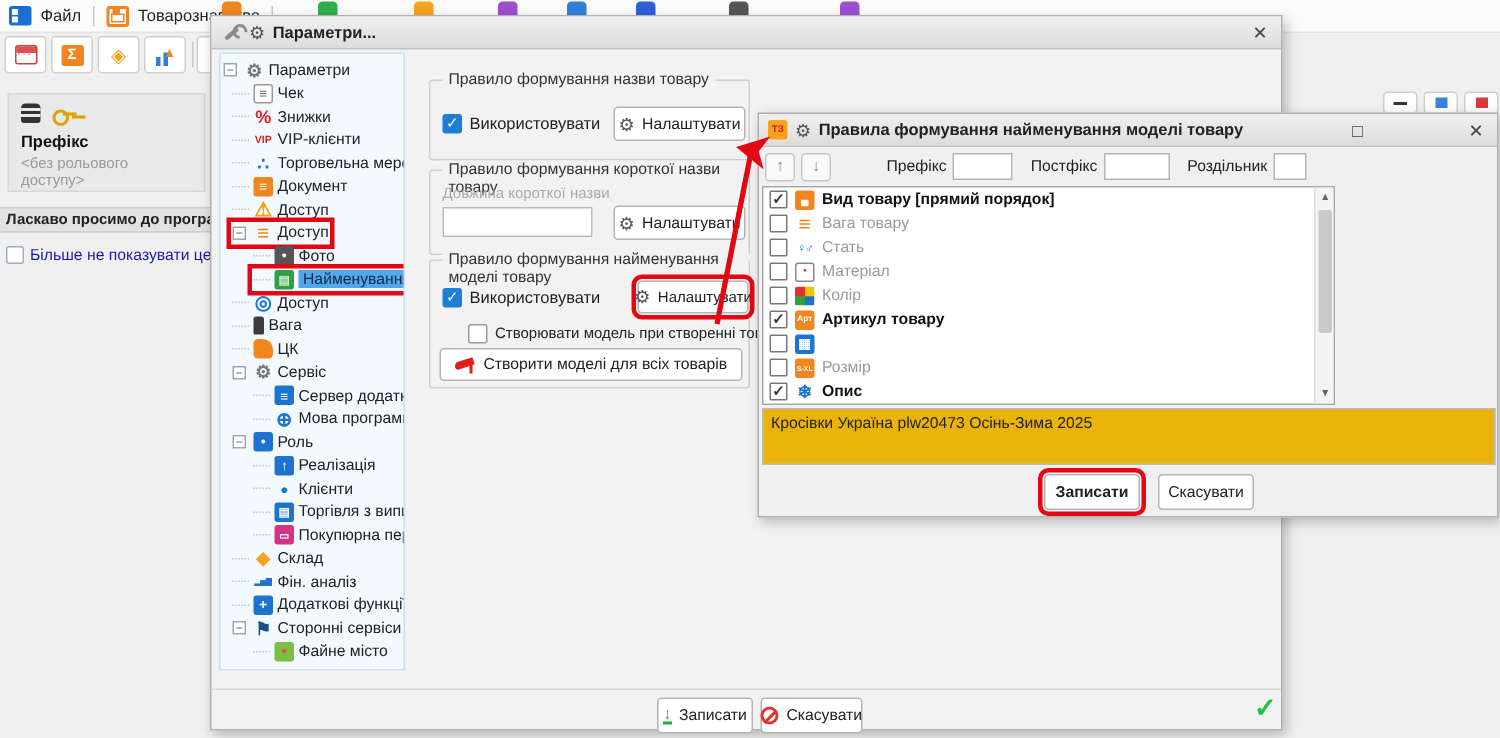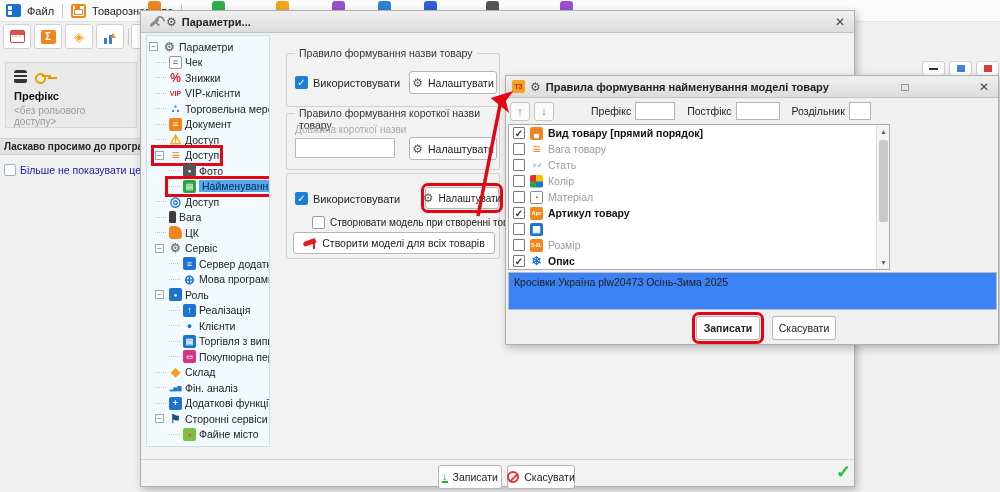--- a/index.html
+++ b/index.html
@@ -96,21 +96,21 @@
   .rules-list { position:absolute; left:2px; top:48px; width:382px; height:146px; background:#fff; border:1px solid #a8a8a8; overflow:hidden; }
   .lrow { height:16px; display:flex; align-items:center; gap:5px; padding-left:4px; font-size:10.5px; }
   .lrow.dim { color:#9a9a9a; }
   .lrow.on { color:#111; font-weight:bold; }
   .cb-classic { width:12px; height:12px; background:#fff; border:1px solid #777; border-radius:1px; font-size:10px; line-height:11px; text-align:center; color:#333; flex:none; }
   .lico { width:13px; height:13px; flex:none; display:flex; align-items:center; justify-content:center; font-weight:bold; border-radius:2px; }
   .scrollbar { position:absolute; right:0; top:0; width:13px; height:100%; background:#f4f4f4; border-left:1px solid #ddd; }
   .scrollbar .up, .scrollbar .dn { position:absolute; left:0; width:13px; height:13px; font-size:7px; color:#666; text-align:center; line-height:13px; }
   .scrollbar .up { top:0; } .scrollbar .dn { bottom:0; }
   .thumb { position:absolute; left:2px; top:15px; width:9px; height:82px; background:#c9c9c9; border-radius:2px; }
-  .preview-box { position:absolute; left:2px; top:196px; width:489px; height:38px; background:#3b82f6; border:1px solid #bbb; font-size:10.5px; padding:3px 5px; color:#222; }
+  .preview-box { position:absolute; left:2px; top:196px; width:489px; height:38px; background:#eab308; border:1px solid #bbb; font-size:10.5px; padding:3px 5px; color:#222; }
   .r-buttons { position:absolute; left:0; top:240px; width:100%; }
   .r-btn { position:absolute; height:24px; background:#fff; border:1px solid #b5b5b5; border-radius:3px; font-size:10.5px; text-align:center; line-height:22px; color:#222; }
 
   
   #anno { position:absolute; left:0; top:0; width:1000px; height:492px; z-index:50; pointer-events:none; }
 </style>
 </head>
 <body>
 
 <div class="menubar">
@@ -392,20 +392,21 @@
     <span class="gtitle">Правило формування короткої назви товару</span>
     <div style="position:absolute; left:8px; top:10px; color:#aaa; font-size:10px;">Довжина короткої назви</div>
     <input style="position: absolute; left: 8px; top: 24px; width: 100px; height: 20px; border: 1px solid rgb(187, 187, 187); background: rgb(255, 255, 255);" value="">
     <div class="btn" style="position:absolute; left:122px; top:23px; width:88px; height:23px;">
       <span class="gear">⚙</span>
       <span>Налаштувати</span>
     </div>
   </div>
 
   <div class="groupbox" style="left:145px; top:162px; width:214px; height:86px;">
+    <span class="gtitle">Правило формування найменування моделі товару</span>
     <div style="position:absolute; left:8px; top:18px; display:flex; align-items:center; gap:5px;">
       <span class="cb-flat">✓</span>
       <span>Використовувати</span>
     </div>
     <div class="btn red-box" style="position:absolute; left:138px; top:13px; width:74px; height:22px; font-size:10px;">
       <span class="gear">⚙</span>
       <span>Налаштувати</span>
     </div>
     <div style="position:absolute; left:25px; top:42px; display:flex; align-items:center; gap:5px; font-size:10px; white-space:nowrap;">
       <span class="cb-off"></span>
@@ -459,27 +460,27 @@
         <span class="lico" style="color: rgb(240, 134, 29); font-size: 14px;">≡</span>
         <span>Вага товару</span>
       </div>
       <div class="lrow dim">
         <span class="cb-classic"></span>
         <span class="lico" style="color: rgb(28, 116, 208); font-size: 8px; letter-spacing: -1px;">♀♂</span>
         <span>Стать</span>
       </div>
       <div class="lrow dim">
         <span class="cb-classic"></span>
+        <span class="lico" style="background: rgb(255, 255, 255); border: 1px solid rgb(136, 136, 136); color: rgb(224, 32, 32); font-size: 6px;">▪</span>
+        <span>Матеріал</span>
+      </div>
+      <div class="lrow dim">
+        <span class="cb-classic"></span>
         <span class="lico" style="background: linear-gradient(to right, rgb(224, 48, 48) 50%, rgb(245, 196, 0) 50%) center top / 100% 50% no-repeat, linear-gradient(to right, rgb(47, 160, 67) 50%, rgb(28, 116, 208) 50%) center bottom / 100% 50% no-repeat;"></span>
         <span>Колір</span>
-      </div>
-      <div class="lrow dim">
-        <span class="cb-classic"></span>
-        <span class="lico" style="background: rgb(255, 255, 255); border: 1px solid rgb(136, 136, 136); color: rgb(224, 32, 32); font-size: 6px;">▪</span>
-        <span>Матеріал</span>
       </div>
       <div class="lrow on">
         <span class="cb-classic">✓</span>
         <span class="lico" style="background: rgb(240, 134, 29); color: rgb(255, 255, 255); font-size: 5.5px;">Арт</span>
         <span>Артикул товару</span>
       </div>
       <div class="lrow dim">
         <span class="cb-classic"></span>
         <span class="lico" style="background: rgb(28, 116, 208); color: rgb(255, 255, 255); font-size: 9px;">▦</span>
       </div>

